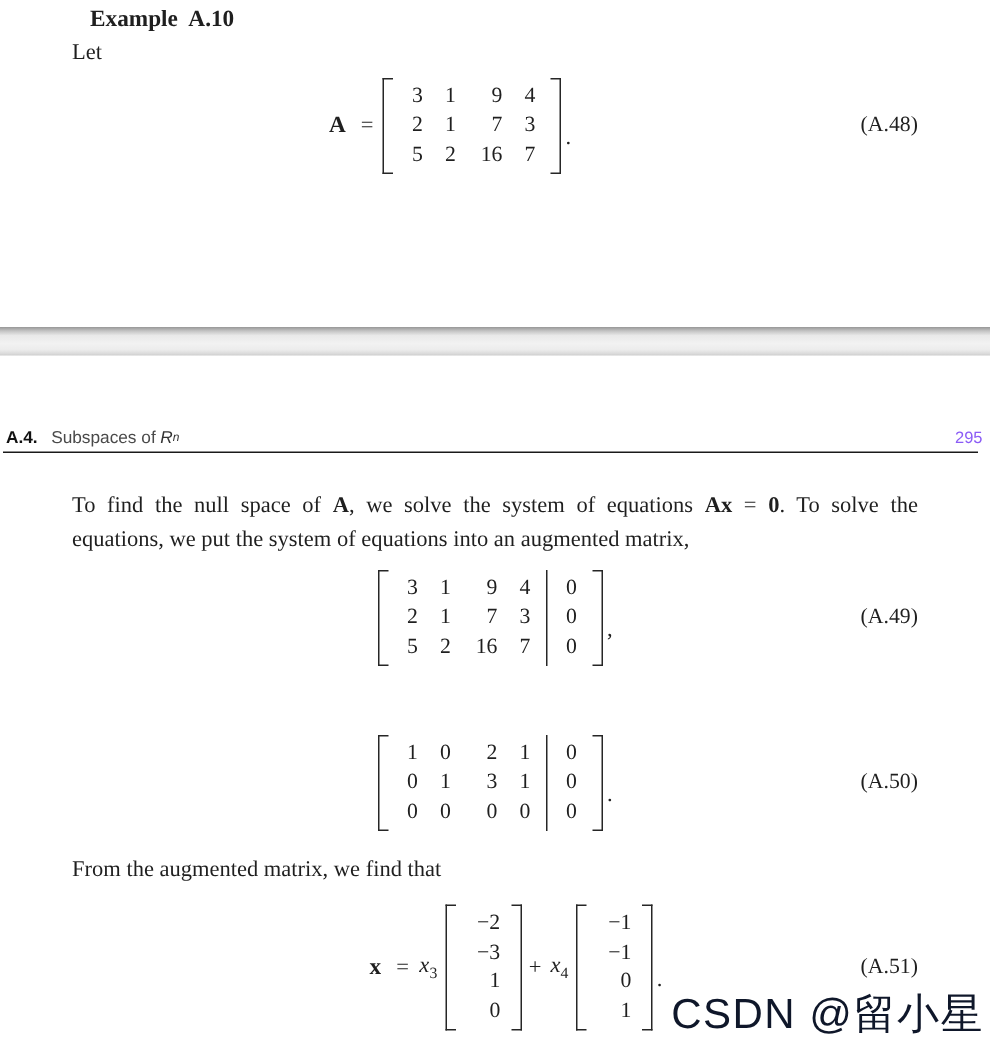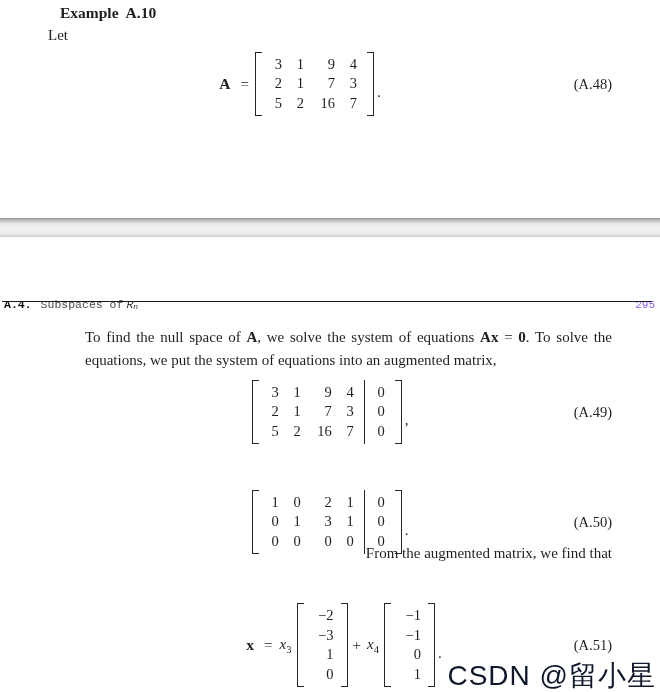--- a/index.html
+++ b/index.html
@@ -45,35 +45,35 @@
 
   
   .page-gap {
     position:absolute; left:0; top:218px; width:660px; height:19px;
     background:linear-gradient(180deg,#979797 0%,#c4c4c4 14%,#e9e9e9 30%,#f2f2f2 58%,#ececec 80%,#dadada 94%,#cccccc 100%);
   }
 
   
   .pg-header {
     position:absolute; left:4px; right:5px; top:284px; height:15px;
-    font-family:Liberation Mono, monospace; font-size:11.5px;
-    display:flex; align-items:flex-end; color:#4a4a4a;margin-top:12px;
+    font-family:Liberation Sans, sans-serif; font-size:11.5px;
+    display:flex; align-items:center; color:#4a4a4a;
   }
   .pg-header .sec { font-weight:bold; color:#111; margin-right:9px; }
   .pg-header .sym { font-style:italic; margin-left:3px; color:#333; }
   .pg-header sup  { font-style:italic; font-size:8px; color:#333; }
   .pg-header .pageno { margin-left:auto; font-size:11px; color:#8b5cf6; }
   .pg-rule { position:absolute; left:2px; right:8px; top:301px; border-top:1.6px solid #1a1a1a; }
 
   
   .para { position:absolute; left:48px; right:48px; font-size:15px; line-height:22.5px; }
-  #para1 { top:326px;margin-left:37px; }
+  #para1 { top:326px; }
   .jline { text-align:justify; text-align-last:justify; text-justify:inter-word; }
   #para2 { top:460px; }
-  #para3 { top:542px;text-align:right; }
+  #para3 { top:569px; }
 
   
   .watermark {
     position:absolute; right:4px; top:657px;
     font-family:"Liberation Sans","DejaVu Sans",sans-serif;
     font-size:28px; color:#0f172a; letter-spacing:1px;
   }
 </style>
 </head>
 <body>

